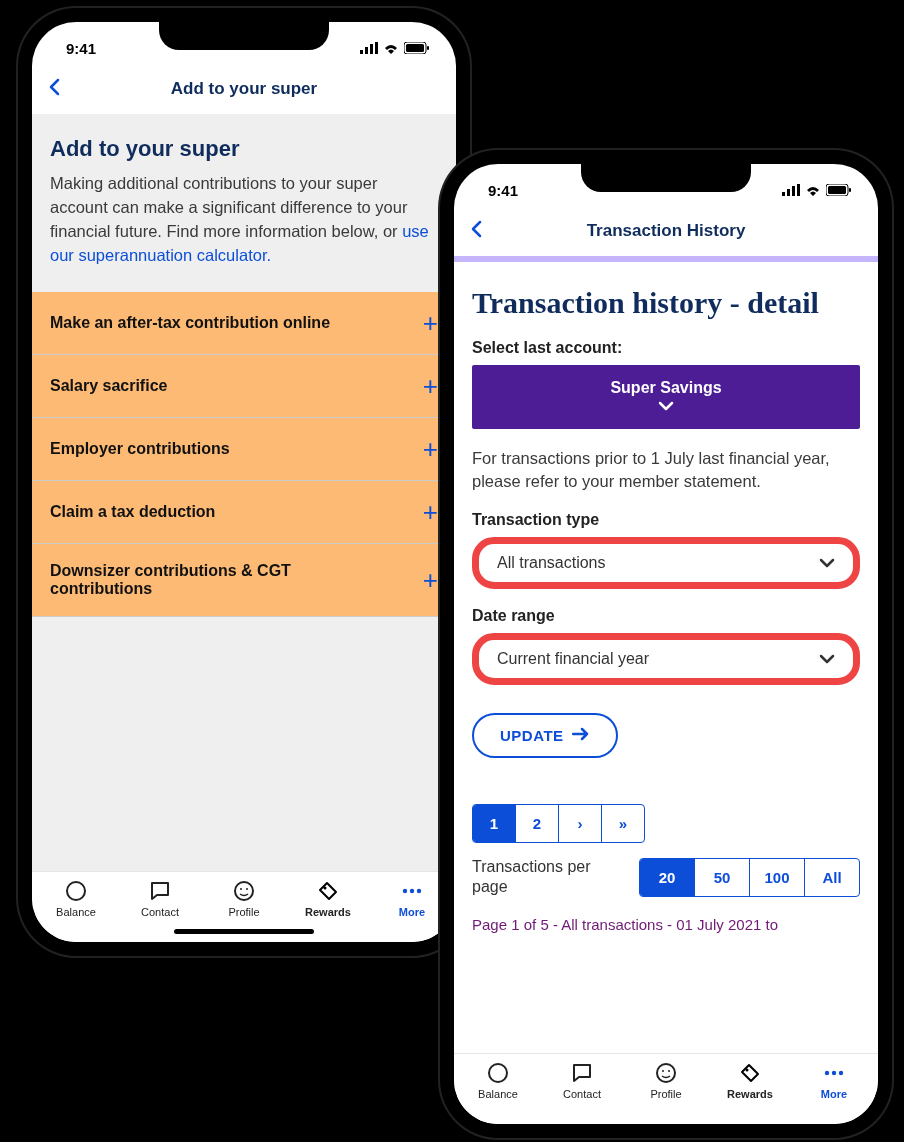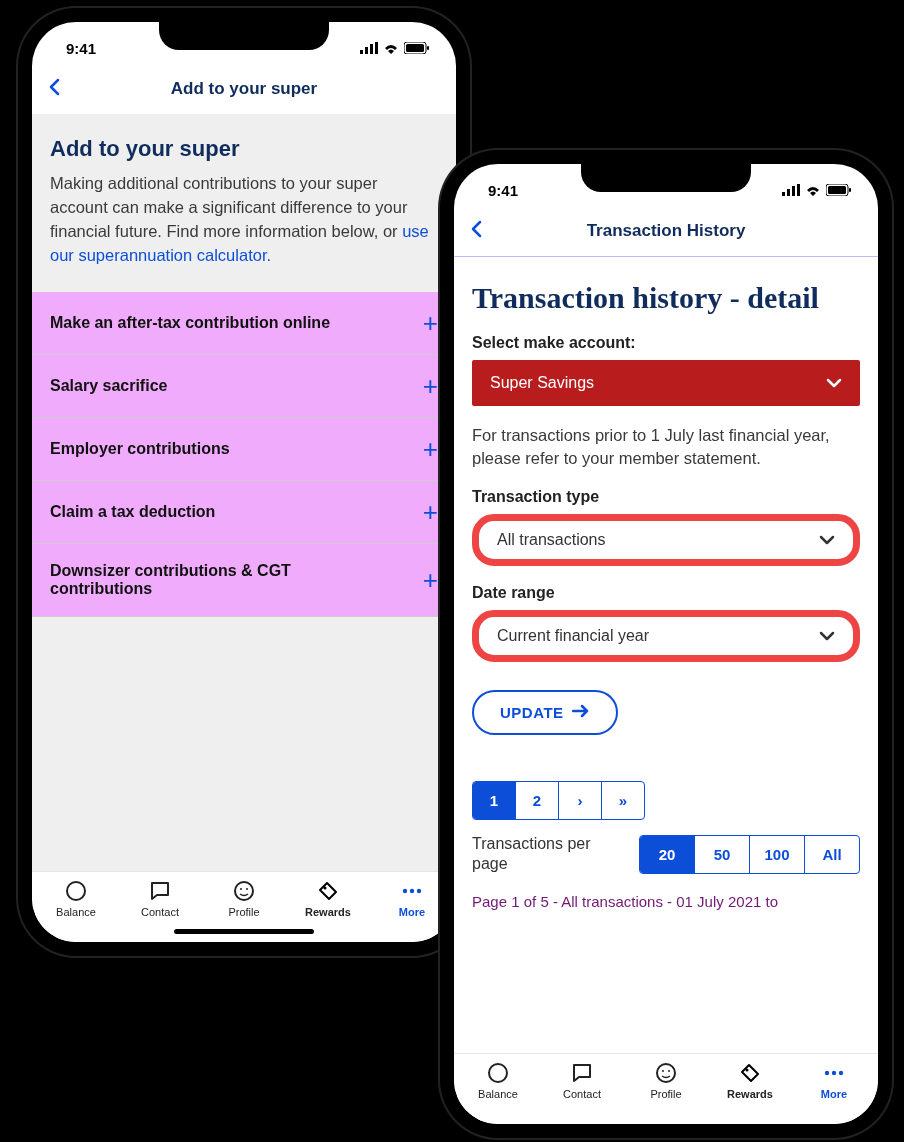--- a/index.html
+++ b/index.html
@@ -47,21 +47,21 @@
     font-size: 15px;
     font-weight: 600;
     height: 28px;
   }
   .status-icons { display: flex; gap: 5px; align-items: center; }
   .nav-header {
     display: flex;
     align-items: center;
     padding: 10px 16px 12px;
     position: relative;
-    border-bottom: 1px solid #c4b5fd;
+    border-bottom: 6px solid #c4b5fd;
   }
   .nav-header.noborder { border-bottom: none; }
   .back-btn {
     color: #0a4acc;
     font-size: 22px;
     font-weight: 600;
     width: 24px;
   }
   .nav-title {
     position: absolute;
@@ -92,21 +92,21 @@
   .gray-block a { color: #0d4ed9; text-decoration: none; }
   .accordion-row {
     display: flex;
     justify-content: space-between;
     align-items: center;
     padding: 18px 18px;
     border-bottom: 1px solid #ccc;
     font-weight: 700;
     font-size: 16px;
     color: #111;
-    background: #f0abfc;
+    background: #fdba74;
   }
   .accordion-row:first-of-type { border-top: 1px solid #ccc; }
   .plus {
     color: #0d4ed9;
     font-size: 26px;
     font-weight: 400;
     line-height: 1;
   }
   .gray-fill { background: #efefef; flex: 1; }
   .tabbar {
@@ -155,23 +155,24 @@
   }
   .select {
     display: flex;
     justify-content: space-between;
     align-items: center;
     padding: 14px 18px;
     border-radius: 2px;
     font-size: 16px;
   }
   .select.primary {
-    background: #b91c1c;
+    background: #4c1d95;
     color: #fff;
-    font-weight: 400;
+    font-weight: 700;
+    flex-direction: column;
   }
   .select.outline {
     background: #fff;
     border: 7px solid #ef4444;
     color: #333;
     border-radius: 22px;
     padding: 10px 18px;
   }
   .helper-text {
     margin: 18px 0;
@@ -370,21 +371,21 @@
         <svg width="12" height="18" viewBox="0 0 12 18">
             <path d="M10 2 L3 9 L10 16" stroke="#0d4ed9" stroke-width="2.5" fill="none" stroke-linecap="round" stroke-linejoin="round"></path>
           </svg>
       </span>
       <span class="nav-title">Transaction History</span>
     </div>
 
     <div class="content detail-pad">
       <h1>Transaction history - detail</h1>
 
-      <p class="field-label">Select make account:</p>
+      <p class="field-label">Select last account:</p>
       <div class="select primary">
         <span>Super Savings</span>
         <span class="chevron"><svg width="16" height="10" viewBox="0 0 16 10">
               <path d="M2 2 L8 8 L14 2" stroke="#fff" stroke-width="2.5" fill="none" stroke-linecap="round" stroke-linejoin="round"></path>
             </svg></span>
       </div>
 
       <p class="helper-text">For transactions prior to 1 July last financial year, please refer to your member statement.</p>
 
       <p class="field-label">Transaction type</p>

